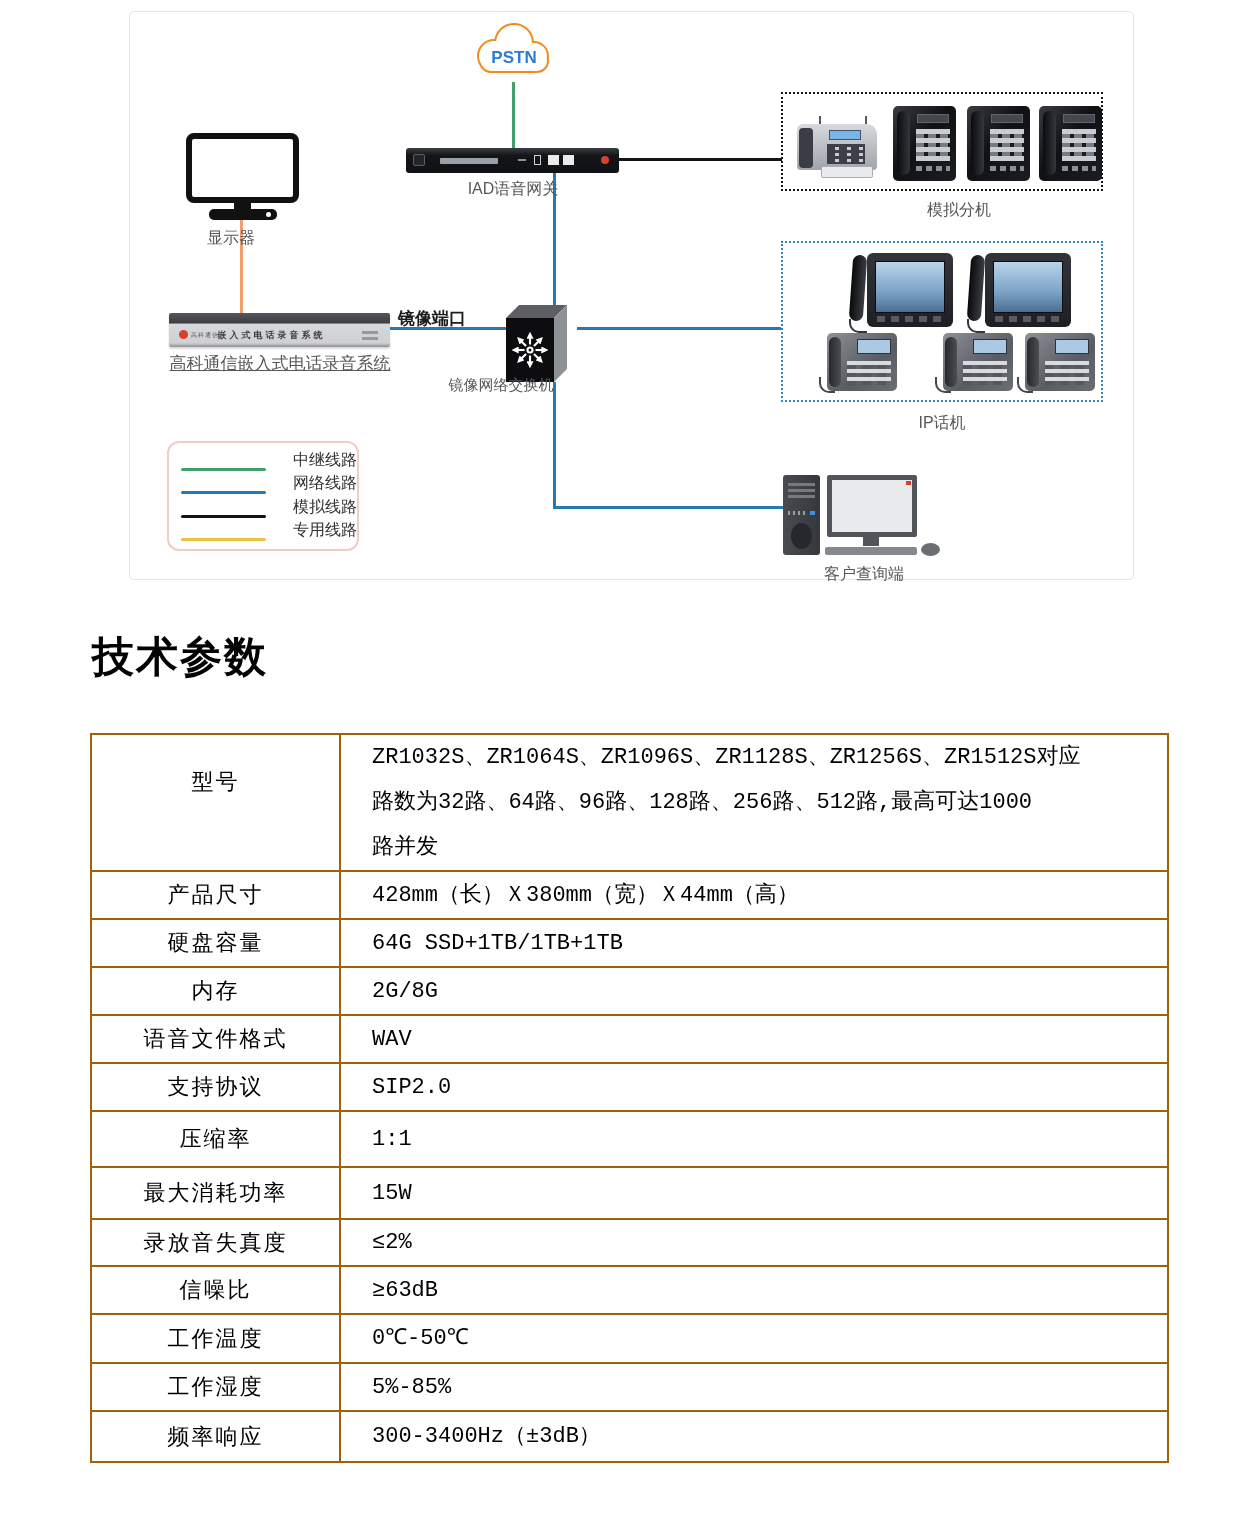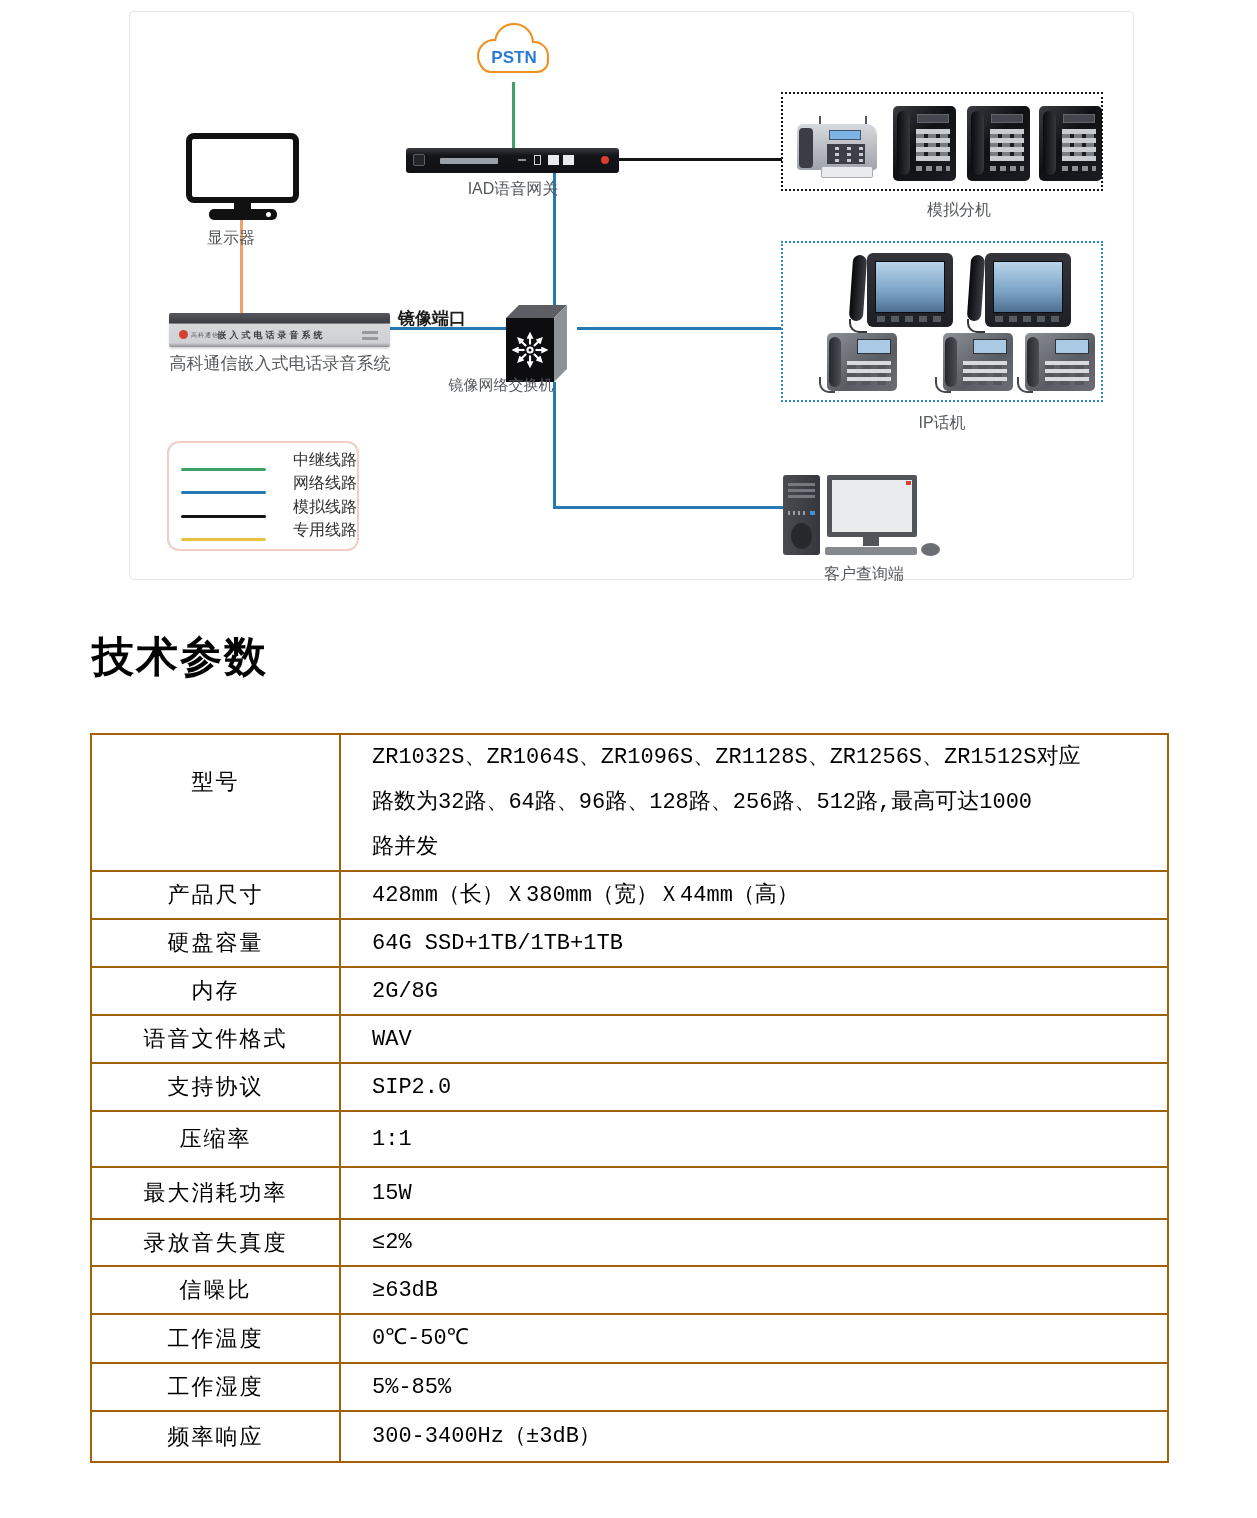--- a/index.html
+++ b/index.html
@@ -198,21 +198,21 @@
     <div class="dlabel" style="left:371px; top:364px; font-size:15px;">镜像网络交换机</div>
     <div class="mirrorport">镜像端口</div>
 
     <div class="recorder">
       <div class="logo"></div>
       <div class="ltxt">高科通信</div>
       <div class="ptxt">嵌入式电话录音系统</div>
       <div class="r1"></div>
         <div class="r2"></div>
     </div>
-    <div class="dlabel" style="left:150px; top:340px; font-size:17px;">高科通信嵌入式电话录音系统</div>
+    <div class="dlabel" style="left:150px; top:340px; font-size:17px;text-decoration:underline;">高科通信嵌入式电话录音系统</div>
 
     <div class="monitor"></div>
     <div class="monneck"></div>
     <div class="monbase">
         <div class="dot"></div>
       </div>
     <div class="dlabel" style="left:101px; top:216px;">显示器</div>
 
     <div class="dotbox ipbox">
       <div class="vphone" style="left:62px; top:6px;">

